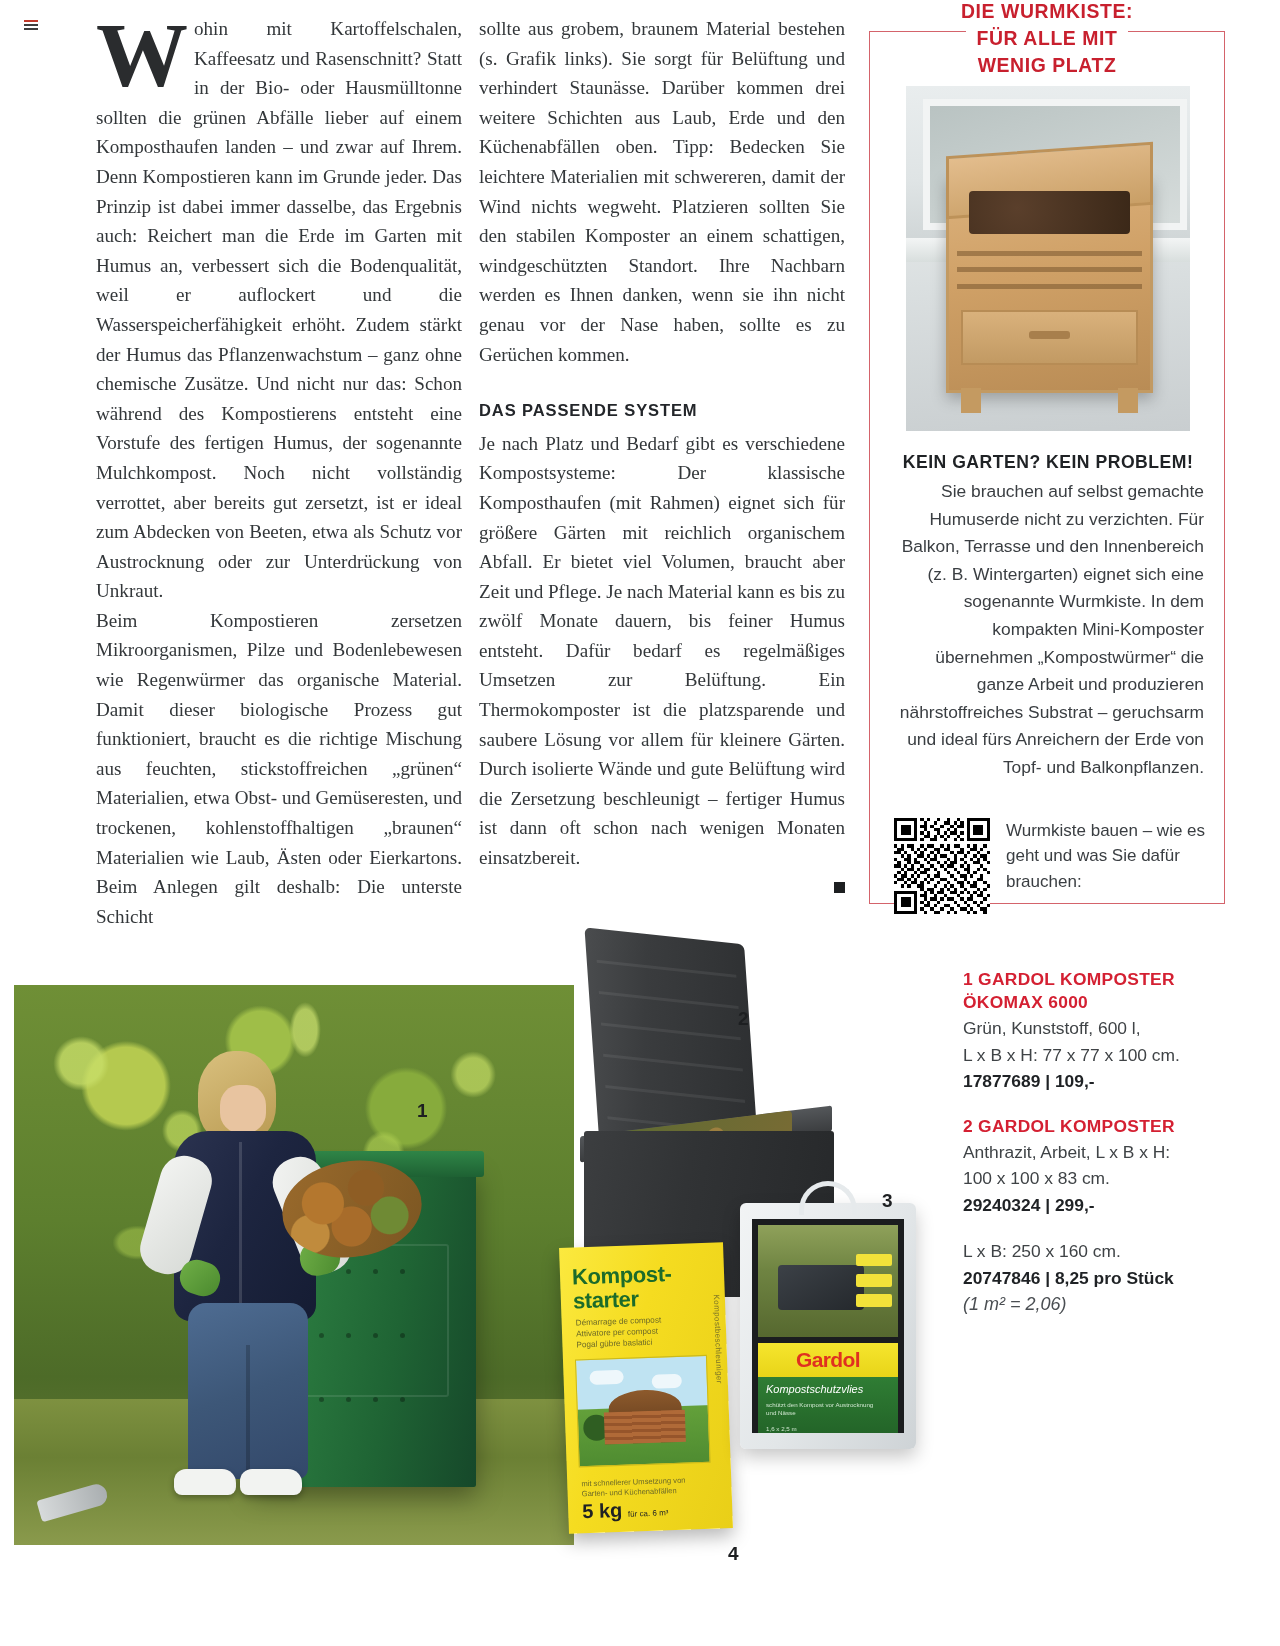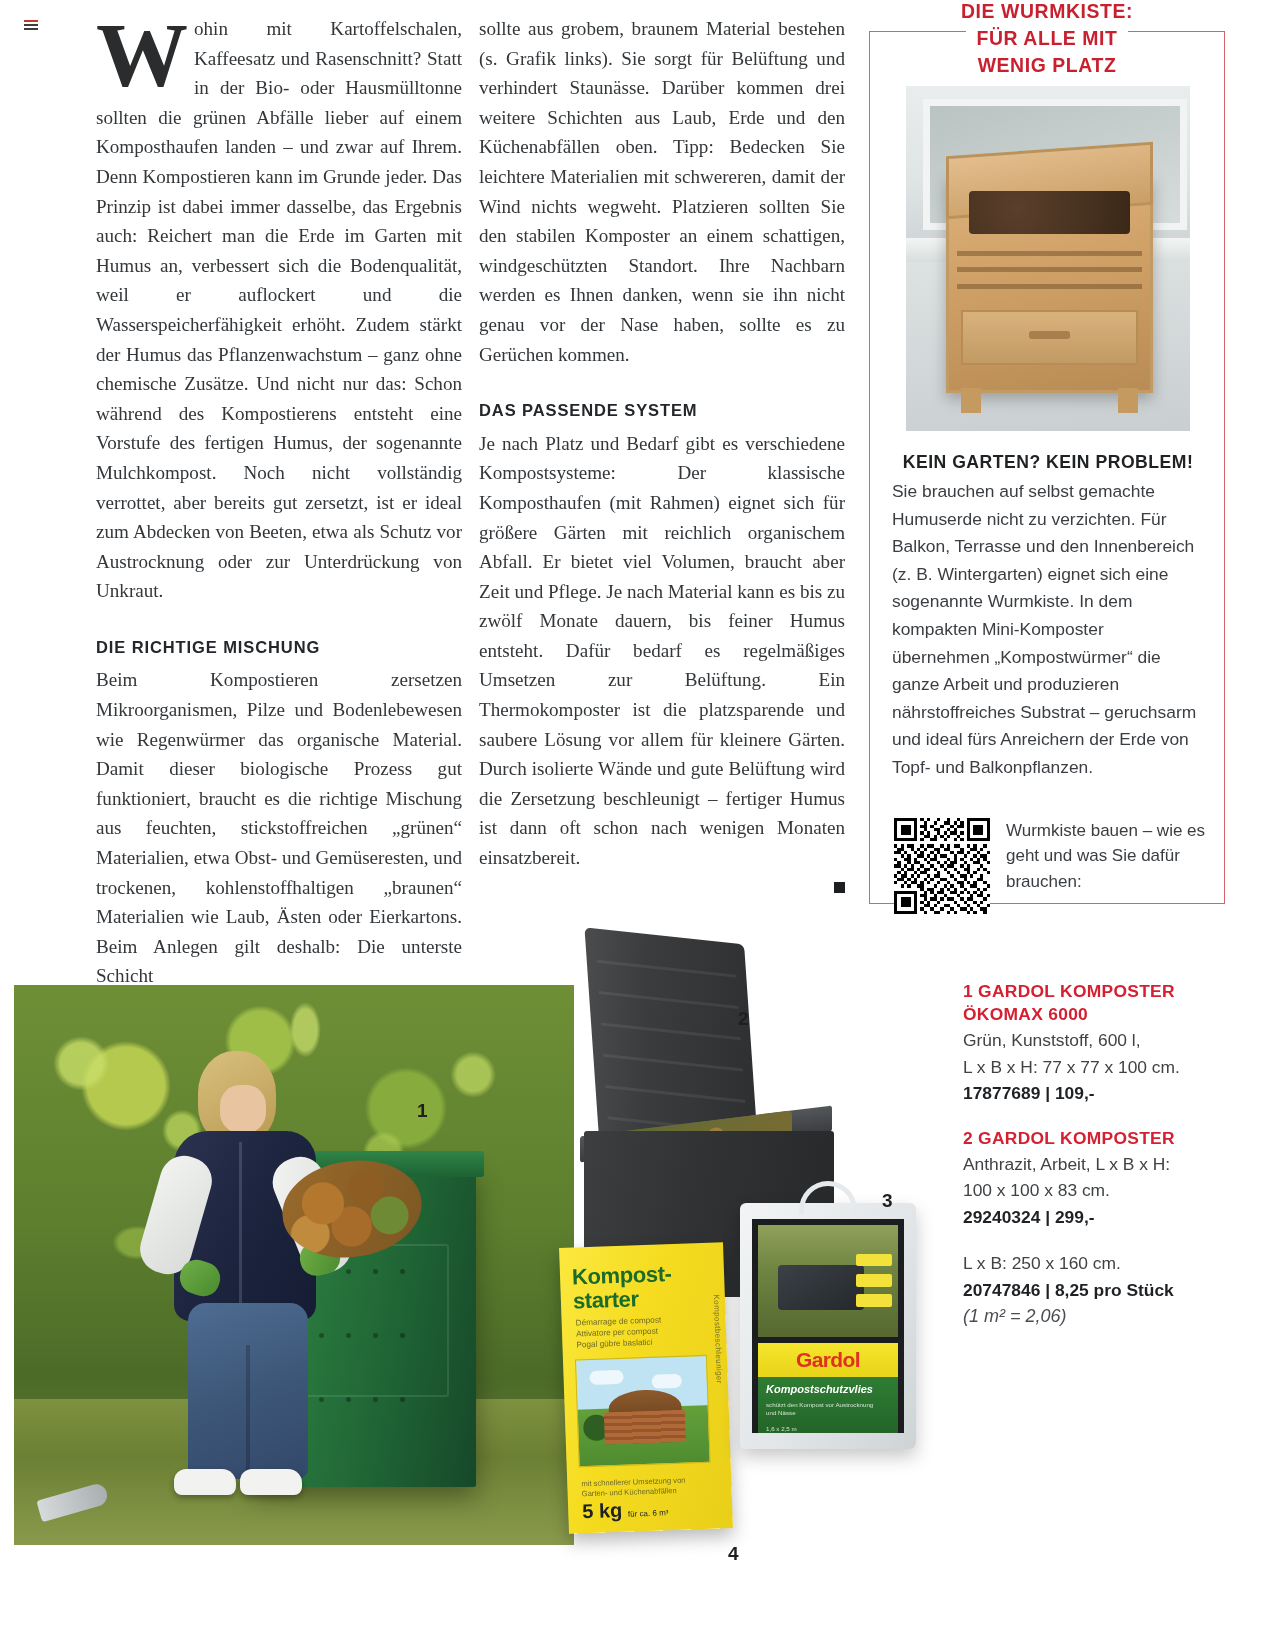--- a/index.html
+++ b/index.html
@@ -156,21 +156,21 @@
     position:absolute; left:24px; top:420px; width:308px;
     text-align:center;
     font-family:"Liberation Sans", sans-serif;
     font-weight:bold;
     font-size:17.6px;
     letter-spacing:0.5px;
     color:#1f2225;
   }
   .wk-body {
     position:absolute; left:22px; top:446px; width:312px;
-    text-align:left;
+    text-align:right;
     font-family:"Liberation Sans", sans-serif;
     font-size:17.4px;
     line-height:27.6px;
     color:#3a3e42;
   }
 
   .qr-row {
     position:absolute;
     left:24px; top:786px;
     width:312px;
@@ -462,21 +462,21 @@
     font-weight:bold; font-size:21px; color:#e03020;
     letter-spacing:-0.6px;
   }
   .bag-vlies .greenband{
     position:absolute; left:6px; top:158px; width:140px; height:66px;
     background:linear-gradient(180deg,#2f7d34,#216026);
   }
   .bag-vlies .greenband b{
     position:absolute; left:8px; top:6px;
     font-family:"Liberation Sans", sans-serif;
-    font-style:italic; font-weight:bold;
+    font-style:italic; font-weight:normal;
     font-size:11px; color:#fff;
   }
   .bag-vlies .greenband i{
     position:absolute; left:8px; top:24px; width:110px;
     font-family:"Liberation Sans", sans-serif;
     font-style:normal; font-size:6.2px; line-height:8px; color:#cfe6cf;
   }
 
   .callout{
     position:absolute;
@@ -489,21 +489,21 @@
   
   .products{
     position:absolute;
     left:963px; top:968px;
     width:260px;
     font-family:"Liberation Sans", sans-serif;
     color:#3a3e42;
   }
   .prod { margin-bottom:20px; }
   .prod h3{
-    margin:12px 0 1px 0;
+    margin:0 0 1px 0;
     font-size:17.4px;
     line-height:23px;
     font-weight:bold;
     letter-spacing:0.3px;
     color:#d42032;
     text-transform:uppercase;
   }
   .prod p{
     margin:0;
     font-size:17.4px;
@@ -548,21 +548,20 @@
 <div class="page">
 
   <div class="corner-mark">
     <i></i>
       <i></i>
       <i></i>
   </div>
 
   <div class="col" id="col1">
     <p class="dropcap-para"><span class="dropcap">W</span><span>ohin mit Kartoffelschalen, Kaffeesatz und Rasenschnitt? Statt in der Bio- oder Hausmülltonne sollten die grünen Abfälle lieber auf einem Komposthaufen landen – und zwar auf Ihrem. Denn Kompostieren kann im Grunde jeder. Das Prinzip ist dabei immer dasselbe, das Ergebnis auch: Reichert man die Erde im Garten mit Humus an, verbessert sich die Bodenqualität, weil er auflockert und die Wasserspeicherfähigkeit erhöht. Zudem stärkt der Humus das Pflanzenwachstum – ganz ohne chemische Zusätze. Und nicht nur das: Schon während des Kompostierens entsteht eine Vorstufe des fertigen Humus, der sogenannte Mulchkompost. Noch nicht vollständig verrottet, aber bereits gut zersetzt, ist er ideal zum Abdecken von Beeten, etwa als Schutz vor Austrocknung oder zur Unterdrückung von Unkraut.</span></p>
-    <h2 class="sub">DIE RICHTIGE MISCHUNG</h2>
     <p>Beim Kompostieren zersetzen Mikroorganismen, Pilze und Bodenlebewesen wie Regenwürmer das organische Material. Damit dieser biologische Prozess gut funktioniert, braucht es die richtige Mischung aus feuchten, stickstoffreichen „grünen“ Materialien, etwa Obst- und Gemüseresten, und trockenen, kohlenstoffhaltigen „braunen“ Materialien wie Laub, Ästen oder Eierkartons. Beim Anlegen gilt deshalb: Die unterste Schicht</p>
   </div>
 
   <div class="col" id="col2">
     <p>sollte aus grobem, braunem Material bestehen (s. Grafik links). Sie sorgt für Belüftung und verhindert Staunässe. Darüber kommen drei weitere Schichten aus Laub, Erde und den Küchenabfällen oben. Tipp: Bedecken Sie leichtere Materialien mit schwereren, damit der Wind nichts wegweht. Platzieren sollten Sie den stabilen Komposter an einem schattigen, windgeschützten Standort. Ihre Nachbarn werden es Ihnen danken, wenn sie ihn nicht genau vor der Nase haben, sollte es zu Gerüchen kommen.</p>
     <h2 class="sub">DAS PASSENDE SYSTEM</h2>
     <p>Je nach Platz und Bedarf gibt es verschiedene Kompostsysteme: Der klassische Komposthaufen (mit Rahmen) eignet sich für größere Gärten mit reichlich organischem Abfall. Er bietet viel Volumen, braucht aber Zeit und Pflege. Je nach Material kann es bis zu zwölf Monate dauern, bis feiner Humus entsteht. Dafür bedarf es regelmäßiges Umsetzen zur Belüftung. Ein Thermokomposter ist die platzsparende und saubere Lösung vor allem für kleinere Gärten. Durch isolierte Wände und gute Belüftung wird die Zersetzung beschleunigt – fertiger Humus ist dann oft schon nach wenigen Monaten einsatzbereit.</p>
     <div class="tail-line">
       <span class="endwrap"><span class="endmark"></span></span>
     </div>

